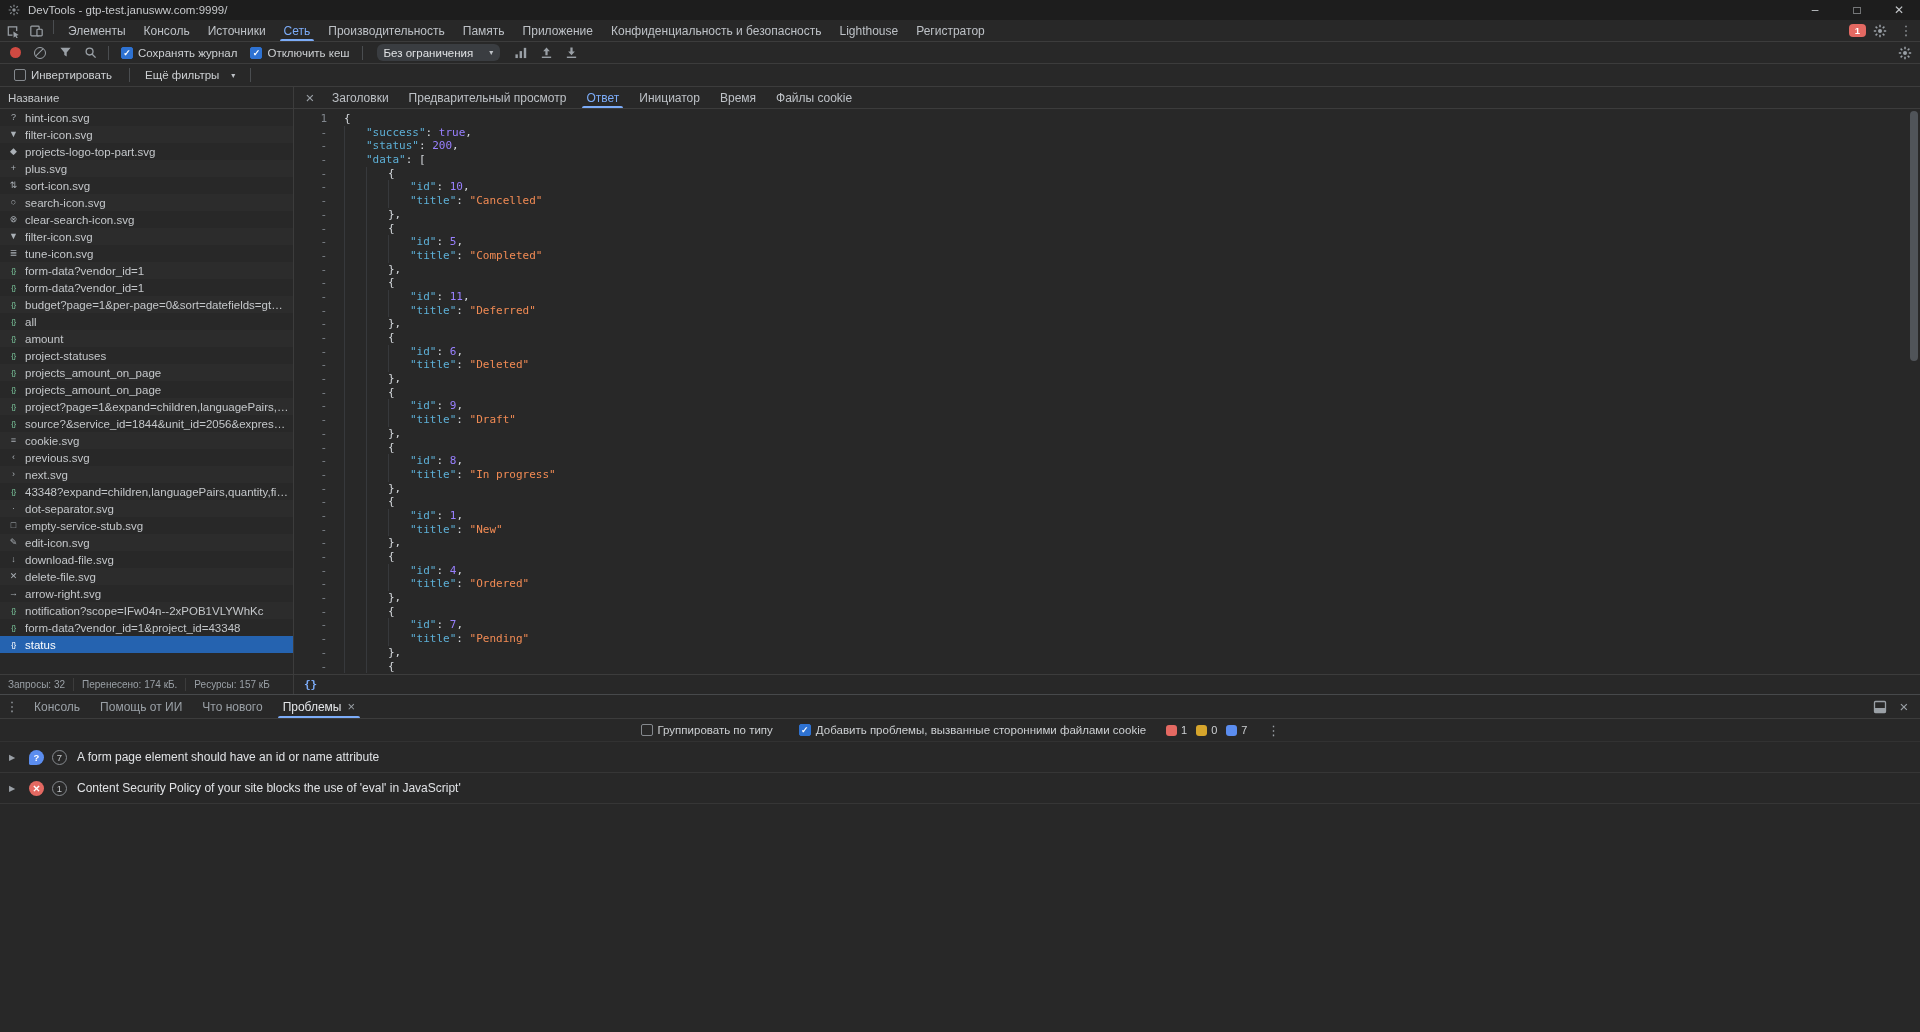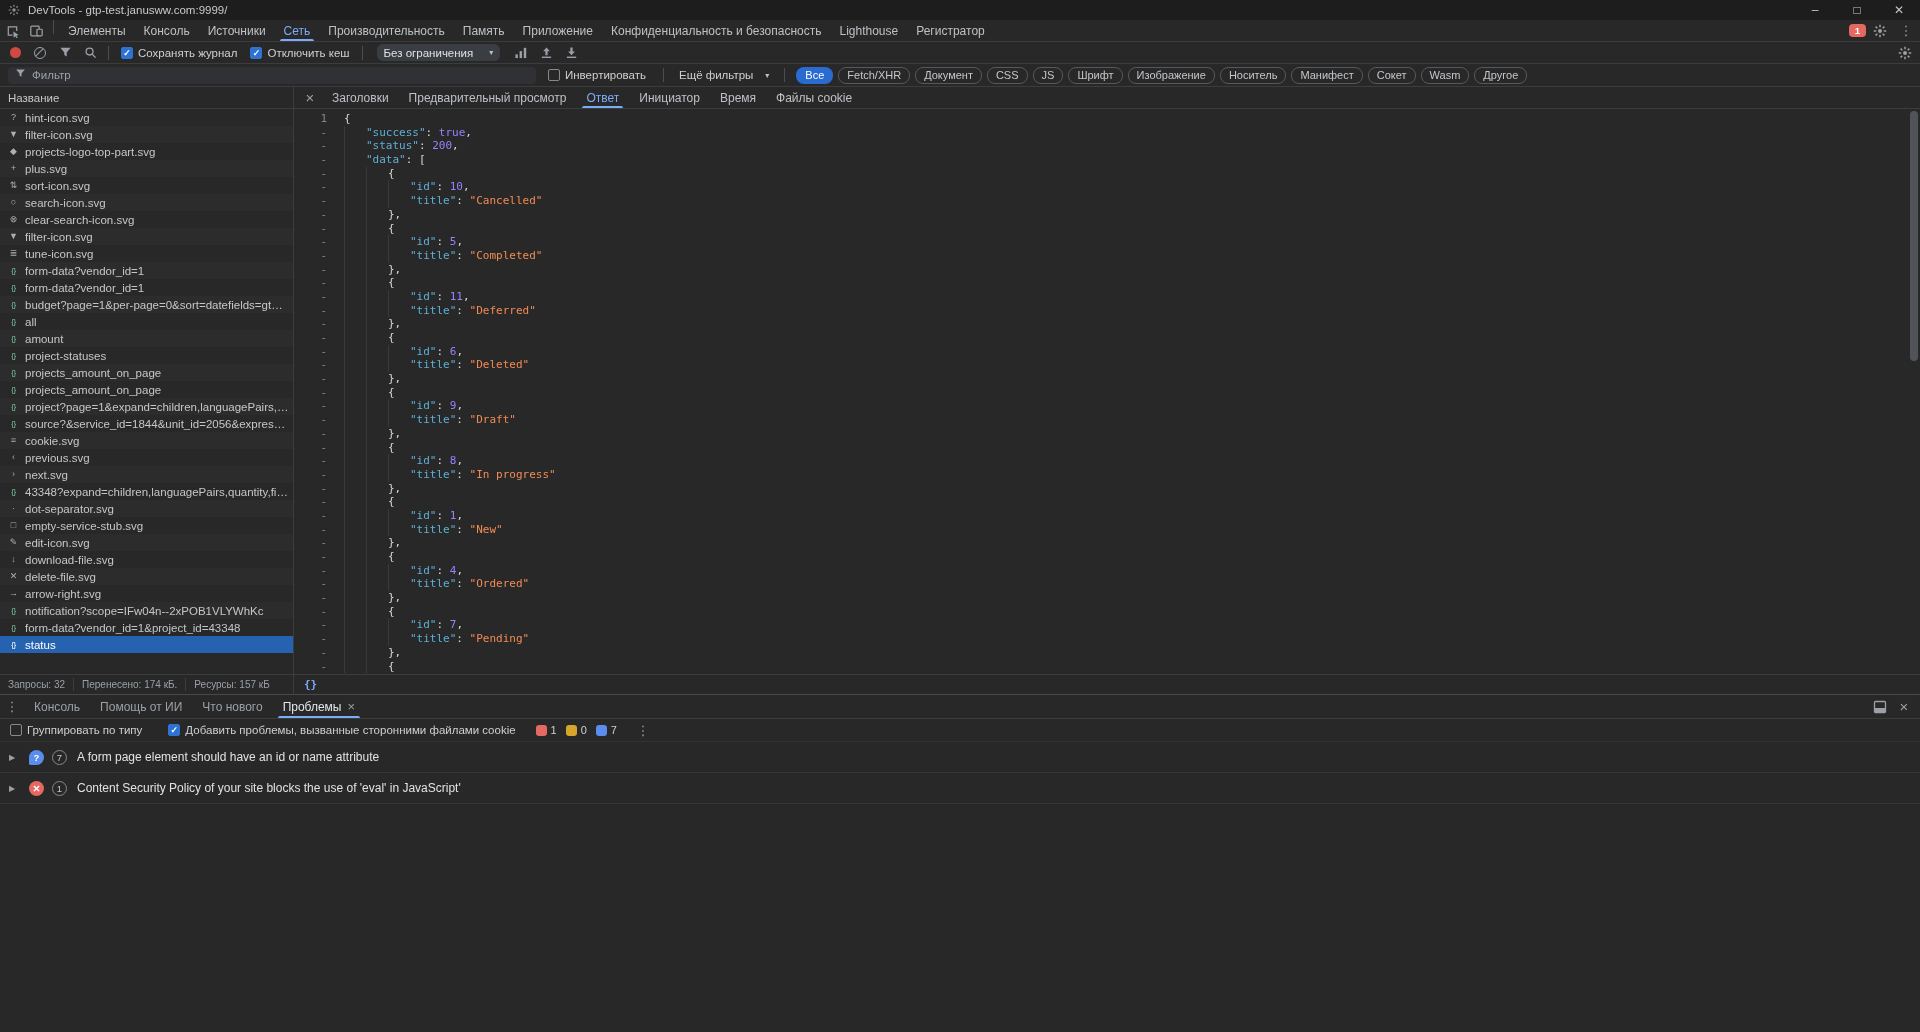--- a/index.html
+++ b/index.html
@@ -89,21 +89,21 @@
 
   
   .drawer{height:338px;border-top:1px solid #47494b;display:flex;flex-direction:column;background:#282828}
   .drawer-tabs{height:24px;border-bottom:1px solid #3c3c3c;display:flex;align-items:stretch}
   .dr-tabs{display:flex;align-items:stretch}
   .dr-tab{padding:0 10px;display:flex;align-items:center;gap:6px;font-size:12px;color:#9aa0a6;position:relative;cursor:pointer;white-space:nowrap}
   .dr-tab.active{color:#e3e5e8}
   .dr-tab.active::after{content:"";position:absolute;left:5px;right:5px;bottom:0;height:2px;background:var(--accent,#7cacf8);border-radius:2px 2px 0 0}
   .tab-close{color:#9aa0a6;font-size:13px;cursor:pointer}
   .drawer-right{margin-left:auto;display:flex;align-items:center;padding-right:4px}
-  .issues-toolbar{height:22px;display:flex;align-items:center;justify-content:flex-start;gap:14px;padding:0 4px;font-size:11.5px;color:#bdc1c6}
+  .issues-toolbar{height:22px;display:flex;align-items:center;justify-content:center;gap:14px;padding:0 4px;font-size:11.5px;color:#bdc1c6}
   .counters{display:flex;align-items:center;gap:9px}
   .counter{display:flex;align-items:center;gap:4px;color:#cdd0d3;font-size:11px}
   .counter-icon{width:11px;height:11px;border-radius:3px;flex:none}
   .counter-icon.error{background:var(--issue-error,#e46962)}
   .counter-icon.warning{background:var(--issue-warning,#d6a52c)}
   .counter-icon.info{background:var(--issue-info,#5b8def)}
   .issues{border-top:1px solid #323232}
   .issue-row{height:31px;display:flex;align-items:center;gap:8px;padding:0 9px;border-bottom:1px solid #363636;font-size:12px;color:#e0e2e5;cursor:pointer}
   .tri{color:#9aa0a6;font-size:8px;width:12px;flex:none}
   .issue-icon{width:15px;height:15px;display:flex;align-items:center;justify-content:center;color:#fff;font-size:9.5px;font-weight:bold;flex:none}
@@ -222,52 +222,30 @@
   <span class="spacer"></span>
   <span class="icon-btn">
     <svg width="14" height="14" viewBox="0 0 14 14">
         <circle cx="7" cy="7" r="2" fill="#9aa0a6"></circle>
         <path d="M7 .8v2.4M7 10.8v2.4M.8 7h2.4M10.8 7h2.4M2.6 2.6l1.7 1.7M9.7 9.7l1.7 1.7M11.4 2.6L9.7 4.3M4.3 9.7l-1.7 1.7" stroke="#9aa0a6" stroke-width="1.5"></path>
       </svg>
   </span>
 </div>
 
 <div class="filter-bar">
-  <div class="filter-box">
-    <span>
-      <svg width="11" height="11" viewBox="0 0 14 14">
-          <path d="M1.5 2h11L8.3 7v4.2L5.7 9.6V7z" fill="#9aa0a6"></path>
-        </svg>
-    </span>
-    <input type="text" placeholder="Фильтр" style="">
-  </div>
   <label class="cb-group">
     <span class="cb"></span>
     <span>Инвертировать</span>
   </label>
   <span class="vdiv"></span>
   <div class="more-filters">
     <span>Ещё фильтры</span>
     <span class="caret">▾</span>
   </div>
   <span class="vdiv"></span>
-  <div class="chips">
-      <span class="chip selected">Все</span>
-      <span class="chip">Fetch/XHR</span>
-      <span class="chip">Документ</span>
-      <span class="chip">CSS</span>
-      <span class="chip">JS</span>
-      <span class="chip">Шрифт</span>
-      <span class="chip">Изображение</span>
-      <span class="chip">Носитель</span>
-      <span class="chip">Манифест</span>
-      <span class="chip">Сокет</span>
-      <span class="chip">Wasm</span>
-      <span class="chip">Другое</span>
-    </div>
 </div>
 
 <div class="main">
   <div class="left-panel">
     <div class="list-header">
       <span>Название</span>
     </div>
     <div class="req-rows">
         <div class="req-row">
           <span class="req-icon hint">?</span>

